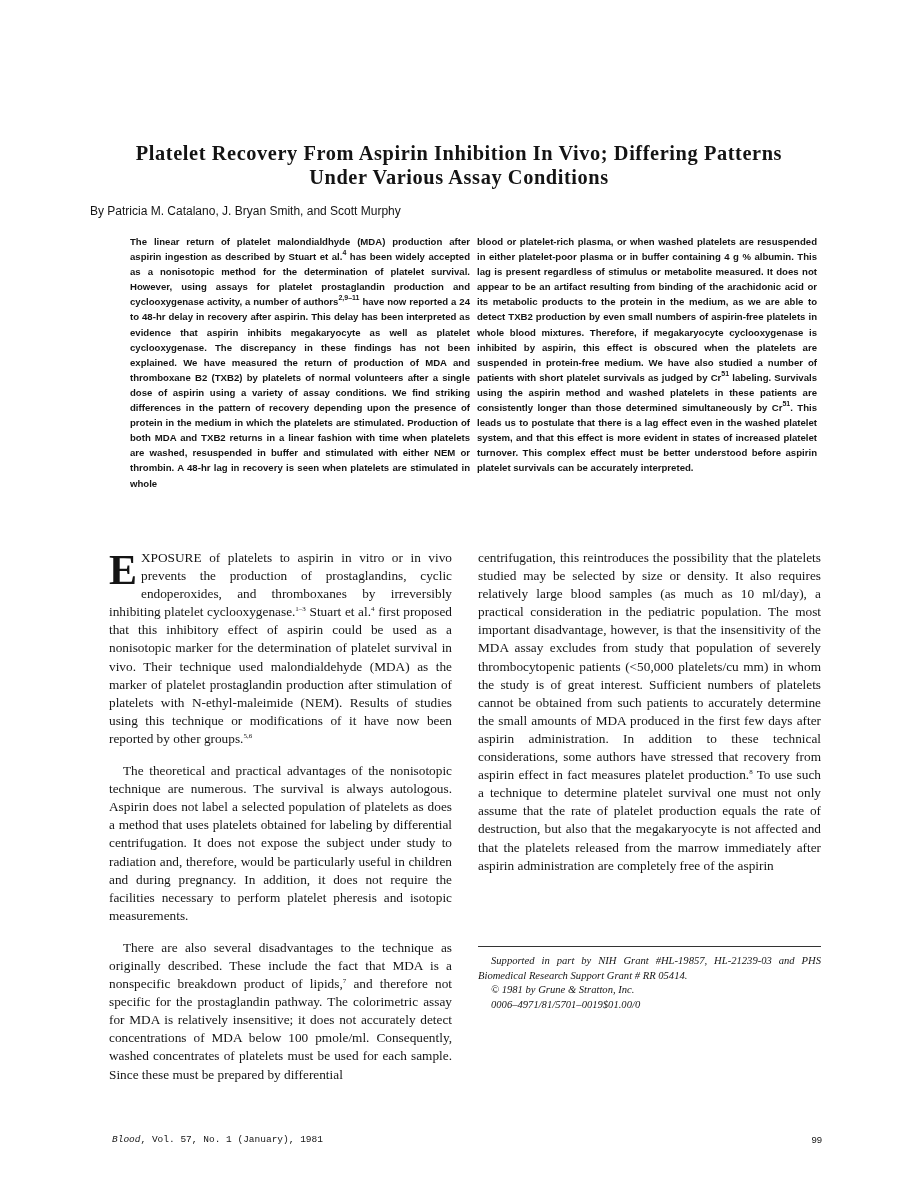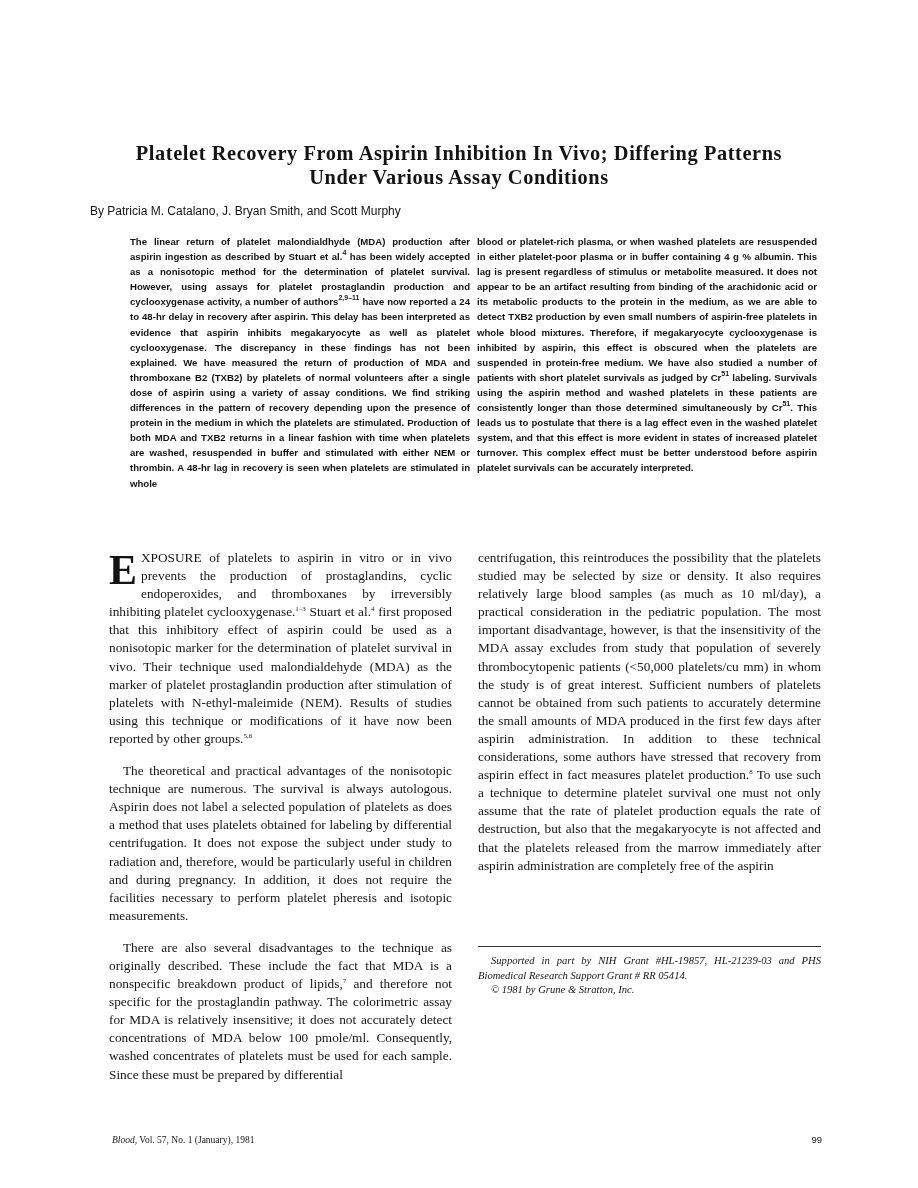--- a/index.html
+++ b/index.html
@@ -49,21 +49,21 @@
   }
   .footnotes {
     position: absolute; left: 478px; top: 954px; width: 343px;
     font-family: "Liberation Serif", serif; font-style: italic;
     font-size: 10.6px; line-height: 14.6px; text-align: justify;
   }
   .footnotes p { margin: 0; text-indent: 13px; }
 
   .footer-left {
     position: absolute; left: 112px; top: 1134px;
-    font-family: Liberation Serif, serif; font-size: 9.5px; line-height: 12px;
+    font-family: Liberation Mono, monospace; font-size: 9.5px; line-height: 12px;
   }
   .footer-left i { font-style: italic; }
   .footer-right {
     position: absolute; left: 790px; top: 1134px; width: 32px; text-align: right;
     font-family: "Liberation Sans", sans-serif; font-size: 9.5px; line-height: 12px;
   }
 </style>
 </head>
 <body>
 
@@ -92,18 +92,19 @@
 
   <div class="body-col right">
     <p class="first"><span>centrifugation, this reintroduces the possibility that the platelets studied may be selected by size or density. It also requires relatively large blood samples (as much as 10 ml/day), a practical consideration in the pediatric population. The most important disadvantage, however, is that the insensitivity of the MDA assay excludes from study that population of severely thrombocytopenic patients (&lt;50,000 platelets/cu mm) in whom the study is of great interest. Sufficient numbers of platelets cannot be obtained from such patients to accurately determine the small amounts of MDA produced in the first few days after aspirin administration. In addition to these technical considerations, some authors have stressed that recovery from aspirin effect in fact measures platelet production.</span><sup>8</sup><span> To use such a technique to determine platelet survival one must not only assume that the rate of platelet production equals the rate of destruction, but also that the megakaryocyte is not affected and that the platelets released from the marrow immediately after aspirin administration are completely free of the aspirin</span></p>
   </div>
 
   <div class="rule"></div>
 
   <div class="footnotes">
     <p>Supported in part by NIH Grant #HL-19857, HL-21239-03 and PHS Biomedical Research Support Grant # RR 05414.</p>
     <p>© 1981 by Grune &amp; Stratton, Inc.</p>
+    <p>0006–4971/81/5701–0019$01.00/0</p>
   </div>
 
   <div class="footer-left"><i>Blood</i><span>, Vol. 57, No. 1 (January), 1981</span></div>
   <div class="footer-right">99</div>
 
 </div>
 
 </body></html>

